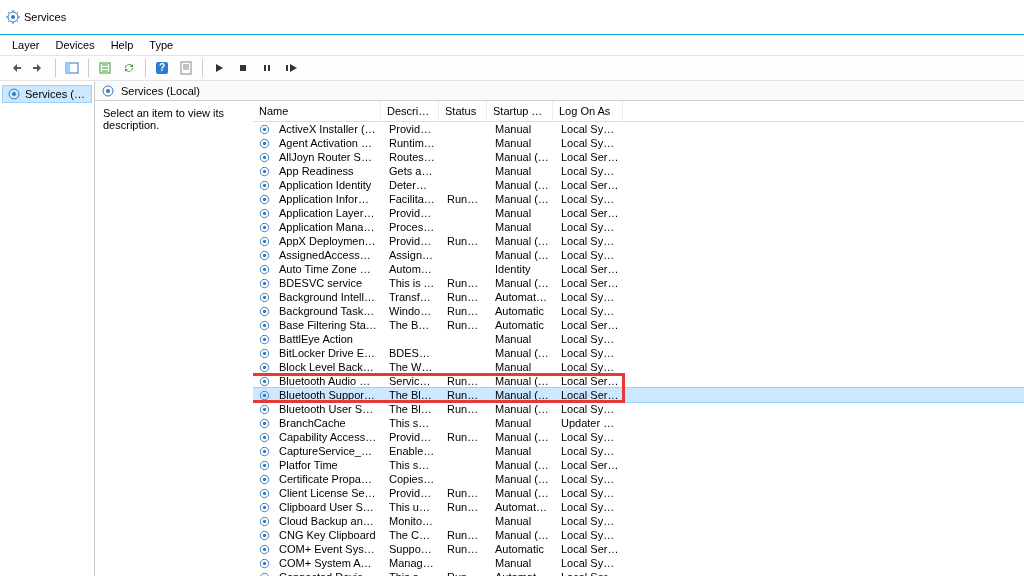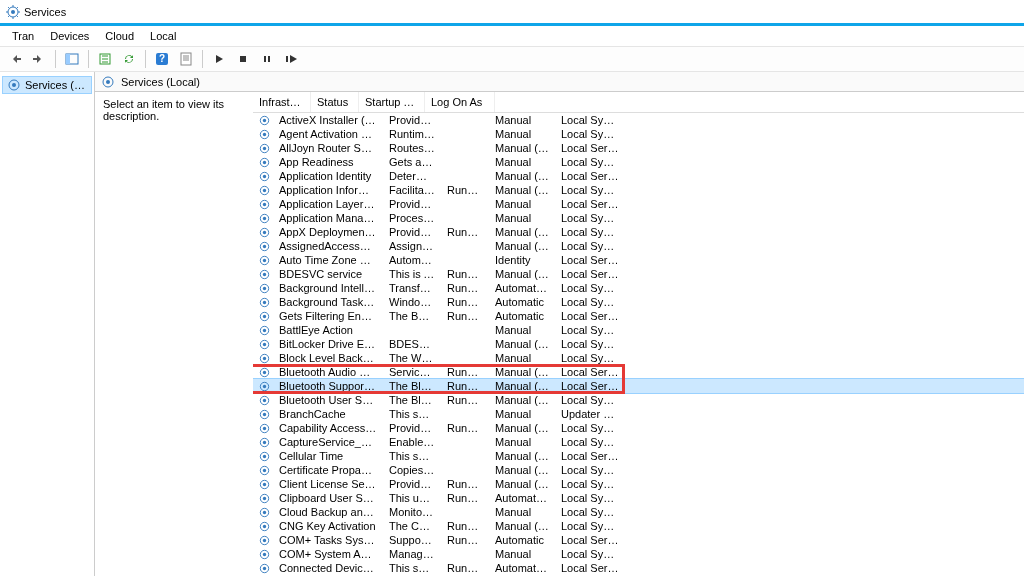--- a/index.html
+++ b/index.html
@@ -1,17 +1,17 @@
 <!DOCTYPE html>
 <html><head>
 <meta charset="utf-8">
 <style>
 * { box-sizing: border-box; margin: 0; padding: 0; }
 body { font-family: "Segoe UI", Tahoma, sans-serif; font-size: 11px; color: #000; background: #fff; width: 1024px; height: 576px; overflow: hidden; }
-.titlebar { height: 26px; display: flex; align-items: center; padding: 0 6px; background: #fff; border-bottom: 3px solid #0ea5e9; }
+.titlebar { height: 35px; display: flex; align-items: center; padding: 0 6px; background: #fff; border-bottom: 1px solid #0ea5e9; }
 .titlebar .icon { margin-right: 4px; }
 .menubar { height: 20px; display: flex; align-items: center; padding: 0 4px; background: #fff; }
 .menubar span { padding: 2px 8px; cursor: default; }
 .toolbar { height: 26px; display: flex; align-items: center; padding: 0 4px; border-top: 1px solid #e5e5e5; border-bottom: 1px solid #e5e5e5; background: #fdfdfd; gap: 2px; }
 .toolbar-btn { width: 22px; height: 22px; display: flex; align-items: center; justify-content: center; cursor: default; border-radius: 2px; }
 .toolbar-sep { width: 1px; height: 18px; background: #ccc; margin: 0 3px; }
 .content { display: flex; height: calc(576px - 68px); }
 .tree-pane { width: 95px; border-right: 1px solid #ccc; padding: 4px 2px; }
 .tree-item { display: flex; align-items: center; gap: 4px; padding: 1px 4px; background: #cce8ff; border: 1px solid #99d1ff; }
 .main-pane { flex: 1; display: flex; flex-direction: column; }
@@ -41,24 +41,24 @@
     <svg width="14" height="14" viewBox="0 0 14 14">
         <circle cx="7" cy="7" r="5" fill="none" stroke="#357abd" stroke-width="1"></circle>
         <circle cx="7" cy="7" r="2" fill="#357abd"></circle>
         <path d="M7 0v2M7 12v2M0 7h2M12 7h2M2.1 2.1l1.4 1.4M10.5 10.5l1.4 1.4M2.1 11.9l1.4-1.4M10.5 3.5l1.4-1.4" stroke="#357abd" stroke-width="1"></path>
       </svg>
   </span>
   <span>Services</span>
 </div>
 
 <div class="menubar">
-  <span>Tran</span>
+  <span>Layer</span>
   <span>Devices</span>
-  <span>Cloud</span>
-  <span>Local</span>
+  <span>Help</span>
+  <span>Type</span>
 </div>
 
 <div class="toolbar">
   <div class="toolbar-btn">
       <svg width="14" height="14" viewBox="0 0 14 14">
         <path d="M5 7l4-4v3h4v2H9v3z" fill="#555"></path>
       </svg>
     </div>
   <div class="toolbar-btn">
       <svg width="14" height="14" viewBox="0 0 14 14">
@@ -144,21 +144,22 @@
           </svg>
         </span>
       <span>Services (Local)</span>
     </div>
     <div class="main-body">
       <div class="desc-col">
         <span>Select an item to view its description.</span>
       </div>
       <div class="list-col" style="position:relative;">
         <div class="list-header">
-          <div class="col col-desc">Infrastruc</div>
+          <div class="col col-name">Name</div>
+          <div class="col col-desc">Description</div>
           <div class="col col-status">Status</div>
           <div class="col col-startup">Startup Type</div>
           <div class="col col-logon">Log On As</div>
         </div>
         <div id="rows">
             <div class="row">
               <span class="svc-icon">
                 <svg width="13" height="13" viewBox="0 0 14 14">
                   <circle cx="7" cy="7" r="4.5" fill="none" stroke="#357abd" stroke-width="1"></circle>
                   <circle cx="7" cy="7" r="1.8" fill="#357abd"></circle>
@@ -339,21 +340,21 @@
               <span class="cell col-startup">Automatic</span>
               <span class="cell col-logon">Local Syste...</span>
             </div>
             <div class="row">
               <span class="svc-icon">
                 <svg width="13" height="13" viewBox="0 0 14 14">
                   <circle cx="7" cy="7" r="4.5" fill="none" stroke="#357abd" stroke-width="1"></circle>
                   <circle cx="7" cy="7" r="1.8" fill="#357abd"></circle>
                 </svg>
               </span>
-              <span class="cell" style="width:110px">Gets Filtering Engine</span>
+              <span class="cell" style="width:110px">Base Filtering Status</span>
               <span class="cell col-desc">The Base Fil...</span>
               <span class="cell col-status">Running</span>
               <span class="cell col-startup">Automatic</span>
               <span class="cell col-logon">Local Service</span>
             </div>
             <div class="row">
               <span class="svc-icon">
                 <svg width="13" height="13" viewBox="0 0 14 14">
                   <circle cx="7" cy="7" r="4.5" fill="none" stroke="#357abd" stroke-width="1"></circle>
                   <circle cx="7" cy="7" r="1.8" fill="#357abd"></circle>
@@ -469,21 +470,21 @@
               <span class="cell col-startup">Manual</span>
               <span class="cell col-logon">Local Syste...</span>
             </div>
             <div class="row">
               <span class="svc-icon">
                 <svg width="13" height="13" viewBox="0 0 14 14">
                   <circle cx="7" cy="7" r="4.5" fill="none" stroke="#357abd" stroke-width="1"></circle>
                   <circle cx="7" cy="7" r="1.8" fill="#357abd"></circle>
                 </svg>
               </span>
-              <span class="cell" style="width:110px">Cellular Time</span>
+              <span class="cell" style="width:110px">Platfor Time</span>
               <span class="cell col-desc">This service ...</span>
               <span class="cell col-status"></span>
               <span class="cell col-startup">Manual (Trig...</span>
               <span class="cell col-logon">Local Service</span>
             </div>
             <div class="row">
               <span class="svc-icon">
                 <svg width="13" height="13" viewBox="0 0 14 14">
                   <circle cx="7" cy="7" r="4.5" fill="none" stroke="#357abd" stroke-width="1"></circle>
                   <circle cx="7" cy="7" r="1.8" fill="#357abd"></circle>
@@ -534,34 +535,34 @@
               <span class="cell col-startup">Manual</span>
               <span class="cell col-logon">Local Syste...</span>
             </div>
             <div class="row">
               <span class="svc-icon">
                 <svg width="13" height="13" viewBox="0 0 14 14">
                   <circle cx="7" cy="7" r="4.5" fill="none" stroke="#357abd" stroke-width="1"></circle>
                   <circle cx="7" cy="7" r="1.8" fill="#357abd"></circle>
                 </svg>
               </span>
-              <span class="cell" style="width:110px">CNG Key Activation</span>
+              <span class="cell" style="width:110px">CNG Key Clipboard</span>
               <span class="cell col-desc">The CNG ke...</span>
               <span class="cell col-status">Running</span>
               <span class="cell col-startup">Manual (Trig...</span>
               <span class="cell col-logon">Local Syste...</span>
             </div>
             <div class="row">
               <span class="svc-icon">
                 <svg width="13" height="13" viewBox="0 0 14 14">
                   <circle cx="7" cy="7" r="4.5" fill="none" stroke="#357abd" stroke-width="1"></circle>
                   <circle cx="7" cy="7" r="1.8" fill="#357abd"></circle>
                 </svg>
               </span>
-              <span class="cell" style="width:110px">COM+ Tasks System</span>
+              <span class="cell" style="width:110px">COM+ Event System</span>
               <span class="cell col-desc">Supports Sy...</span>
               <span class="cell col-status">Running</span>
               <span class="cell col-startup">Automatic</span>
               <span class="cell col-logon">Local Service</span>
             </div>
             <div class="row">
               <span class="svc-icon">
                 <svg width="13" height="13" viewBox="0 0 14 14">
                   <circle cx="7" cy="7" r="4.5" fill="none" stroke="#357abd" stroke-width="1"></circle>
                   <circle cx="7" cy="7" r="1.8" fill="#357abd"></circle>

